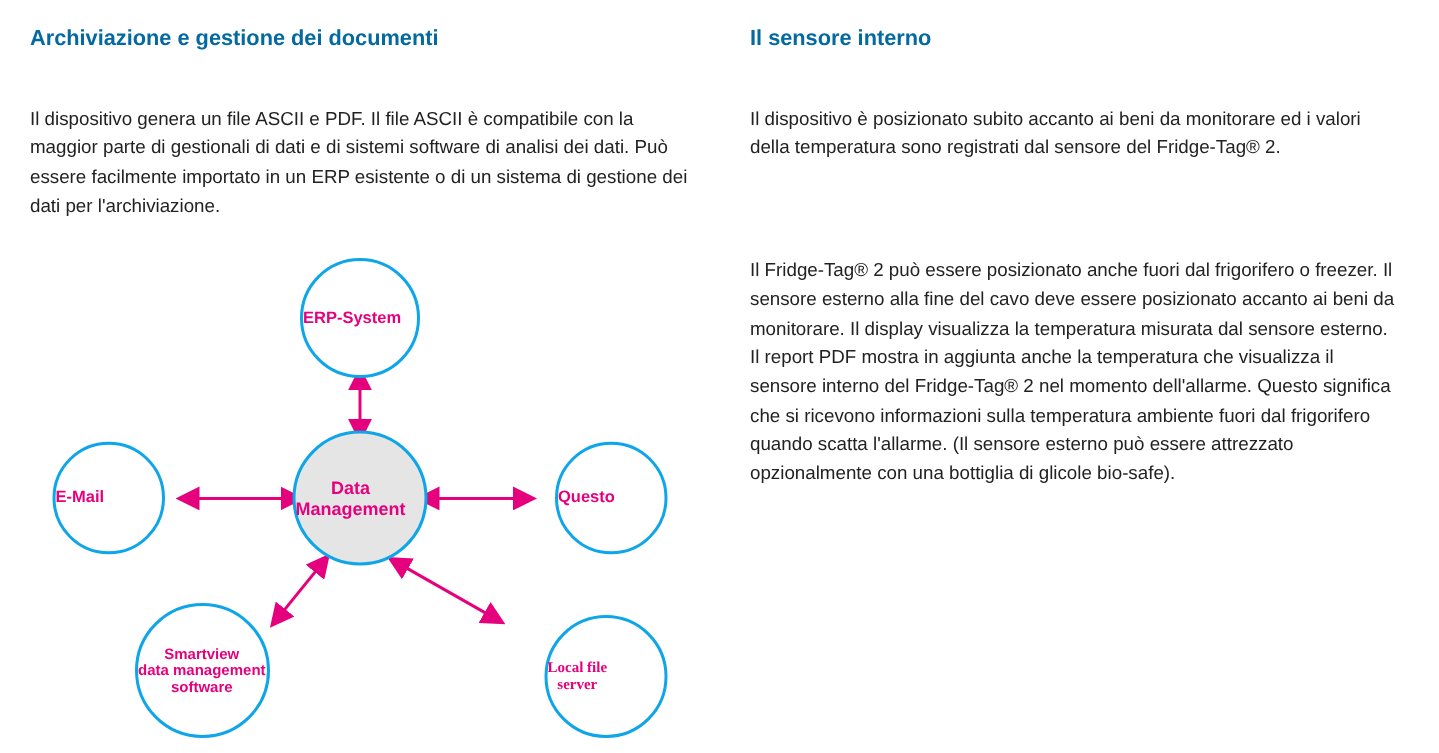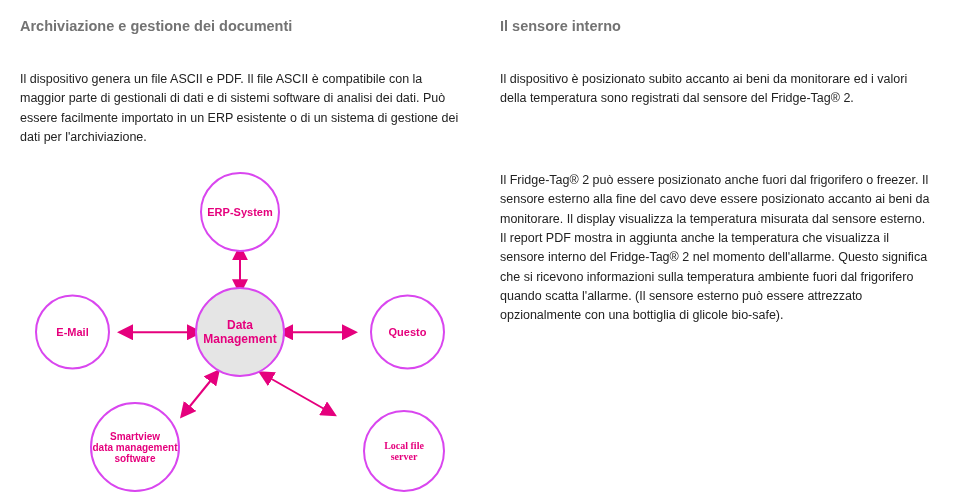--- a/index.html
+++ b/index.html
@@ -18,21 +18,21 @@
       display: flex;
       flex-direction: column;
     }
     .right-panel {
       width: 479px;
       padding: 18px 28px 10px 20px;
       display: flex;
       flex-direction: column;
     }
     .section-title {
-      color: #737373;
+      color: #0369a1;
       font-size: 14.5px;
       font-weight: bold;
       margin-bottom: 6px;
     }
     .section-text {
       font-size: 12.5px;
       line-height: 1.55;
       color: #222;
       margin-top: 36px;
     }
@@ -41,24 +41,24 @@
       display: flex;
       align-items: center;
       justify-content: center;
       position: relative;
       margin-top: 8px;
     }
     
     .node {
       position: absolute;
       border-radius: 50%;
-      border: 2px solid #d946ef;
+      border: 2px solid #0ea5e9;
       display: flex;
       align-items: center;
-      justify-content: center;
+      justify-content: flex-start;
       text-align: center;
       font-size: 11px;
       font-weight: bold;
       color: #e5007d;
       background: #fff;
     }
     .node-center {
       width: 90px;
       height: 90px;
       font-size: 12px;

